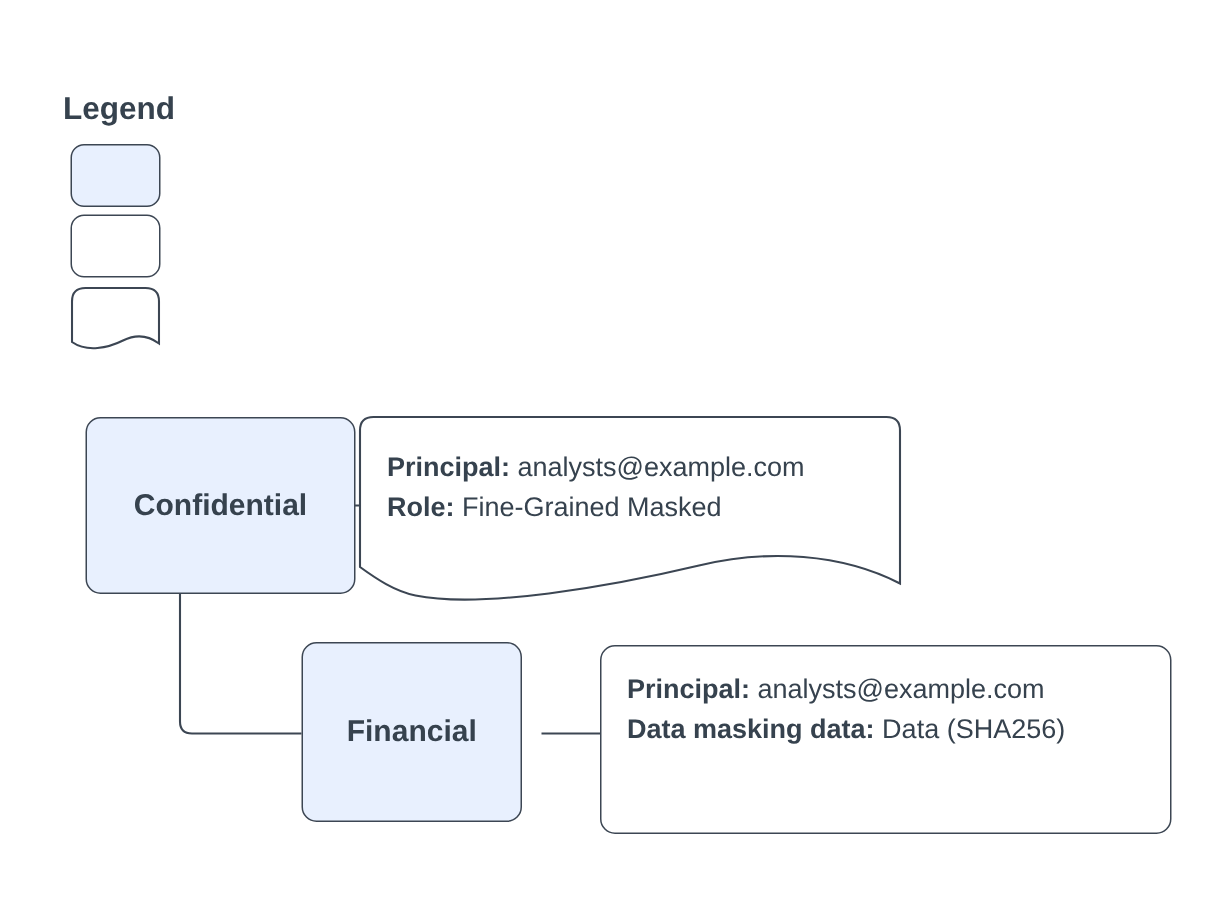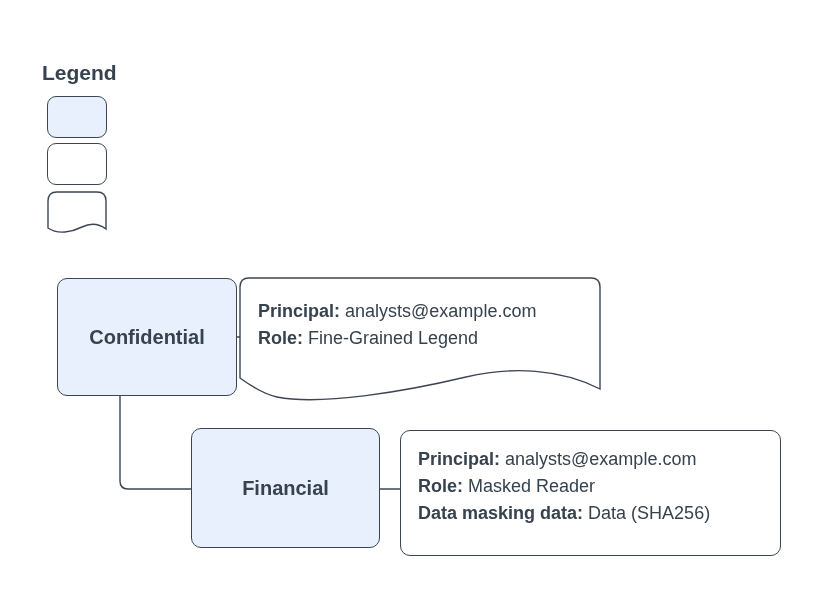--- a/index.html
+++ b/index.html
@@ -76,21 +76,21 @@
     border: 1.4px solid var(--line);
     border-radius: 10px;
     display: flex;
     align-items: center;
     justify-content: center;
     font-size: 20px;
     font-weight: 700;
     color: var(--text);
   }
   #node-confidential { left: 38px; top: 278px; width: 180px; height: 118px; margin-left: 19px; }
-  #node-financial   { left: 191px; top: 428px; width: 189px; height: 120px; }
+  #node-financial   { left: 201px; top: 428px; width: 147px; height: 120px; }
 
   .note-text {
     font-size: 18px;
     line-height: 27px;
     color: var(--text);
     white-space: nowrap;
     z-index: 3;
   }
   .note-text b { font-weight: 700; }
 
@@ -146,33 +146,29 @@
     <span>Financial</span>
   </div>
 
   <div class="abs note-text" id="access-note-text">
     <div>
       <b>Principal:</b>
       <span>analysts@example.com</span>
     </div>
     <div>
       <b>Role:</b>
-      <span>Fine-Grained Legend</span>
+      <span>Fine-Grained Masked</span>
     </div>
   </div>
 
   <div class="abs data-policy-box"></div>
   <div class="abs note-text" id="masked-note-text">
     <div>
       <b>Principal:</b>
       <span>analysts@example.com</span>
     </div>
     <div>
-      <b>Role:</b>
-      <span>Masked Reader</span>
-    </div>
-    <div>
       <b>Data masking data:</b>
       <span>Data (SHA256)</span>
     </div>
   </div>
 
 </div>
 
 </body></html>

